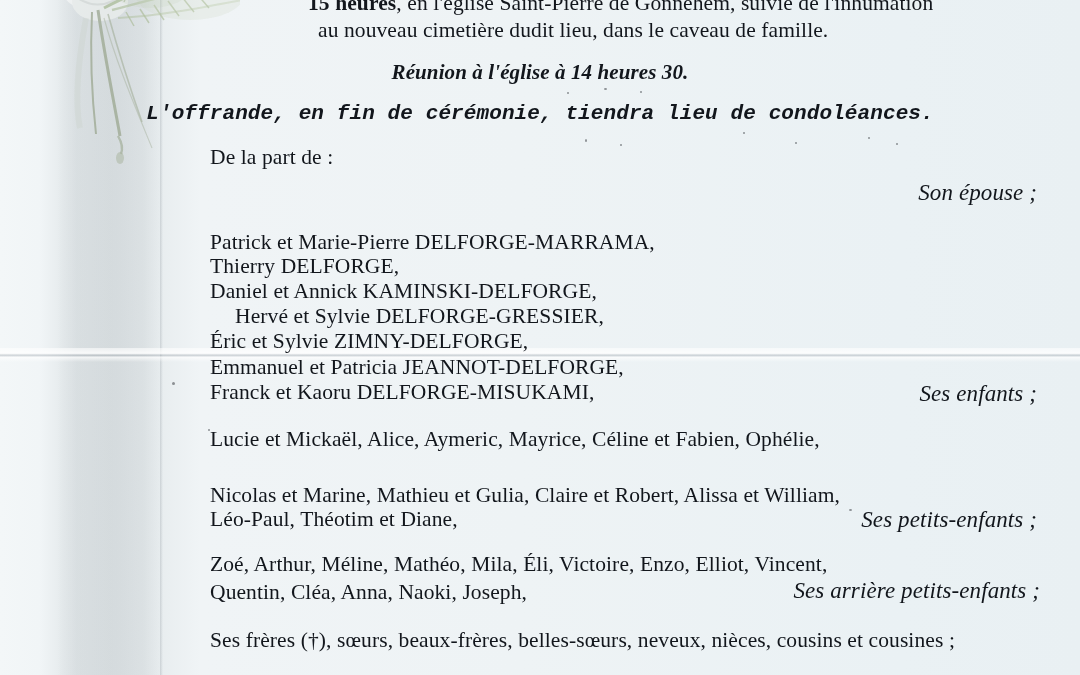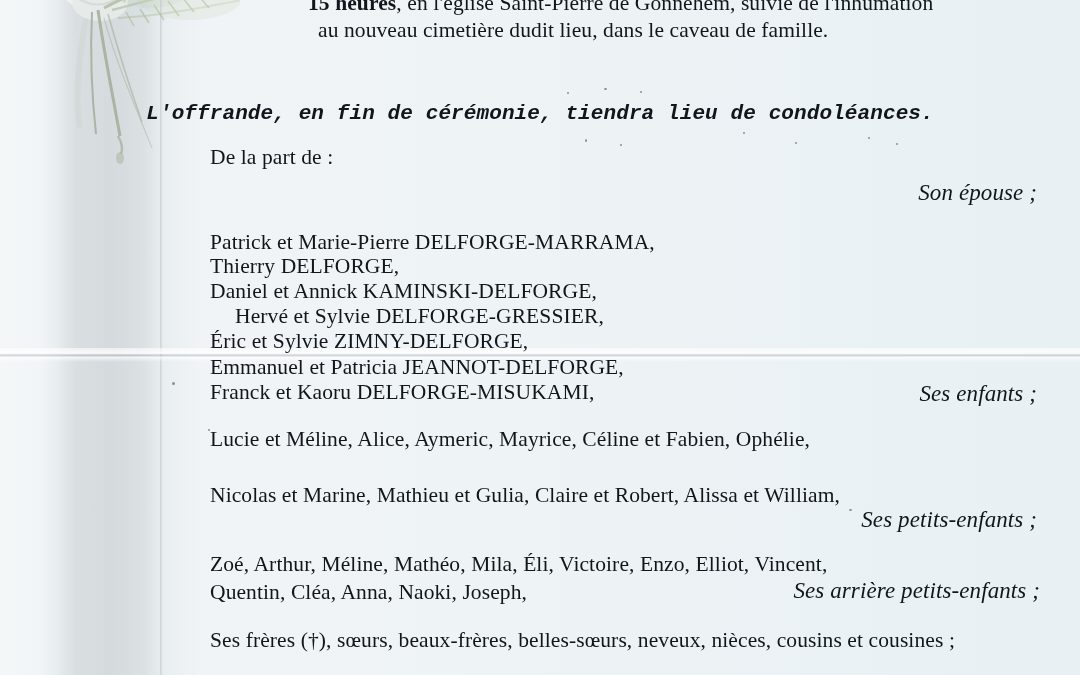--- a/index.html
+++ b/index.html
@@ -196,37 +196,39 @@
     <path d="M86 96 C 78 140, 74 178, 80 206" stroke="#c3ccc0" stroke-width="6" fill="none" opacity="0.35"></path>
   </svg>
 
   <div class="content">
 
     <div class="line body-line" style="left:308px; top:-7px;">
       <span class="bold-lead">15 heures</span><span>, en l'église Saint-Pierre de Gonnehem, suivie de l'inhumation</span>
     </div>
     <div class="line body-line" style="left:318px; top:20px;">au nouveau cimetière dudit lieu, dans le caveau de famille.</div>
 
+    <div class="line center-line" style="top:60px;">Réunion à l'église à 14 heures 30.</div>
     <div class="line center-line" style="top:102px;font-family:Liberation Mono, monospace;">L'offrande, en fin de cérémonie, tiendra lieu de condoléances.</div>
 
     <div class="line body-line left-col" style="top:147px;">De la part de :</div>
 
     <div class="line rel-note" style="left:700px; width:337px; top:180px;">Son épouse ;</div>
 
     <div class="line body-line left-col" style="top:232px;">Patrick et Marie-Pierre DELFORGE-MARRAMA,</div>
     <div class="line body-line left-col" style="top:256px;">Thierry DELFORGE,</div>
     <div class="line body-line left-col" style="top:281px;">Daniel et Annick KAMINSKI-DELFORGE,</div>
     <div class="line body-line left-col" style="top:306px;margin-left:25px;">Hervé et Sylvie DELFORGE-GRESSIER,</div>
     <div class="line body-line left-col" style="top:331px;">Éric et Sylvie ZIMNY-DELFORGE,</div>
     <div class="line body-line left-col" style="top:357px;">Emmanuel et Patricia JEANNOT-DELFORGE,</div>
     <div class="line body-line left-col" style="top:382px;">Franck et Kaoru DELFORGE-MISUKAMI,</div>
     <div class="line rel-note" style="left:700px; width:337px; top:381px;">Ses enfants ;</div>
 
-    <div class="line body-line left-col" style="top:429px;">Lucie et Méline, Alice, Aymeric, Mayrice, Céline et Fabien, Ophélie,</div>
+    <div class="line body-line left-col" style="top:429px;">Lucie et Mickaël, Alice, Aymeric, Mayrice, Céline et Fabien, Ophélie,</div>
     <div class="line body-line left-col" style="top:485px;">Nicolas et Marine, Mathieu et Gulia, Claire et Robert, Alissa et William,</div>
+    <div class="line body-line left-col" style="top:509px;">Léo-Paul, Théotim et Diane,</div>
     <div class="line rel-note" style="left:700px; width:337px; top:507px;">Ses petits-enfants ;</div>
 
     <div class="line body-line left-col" style="top:554px;">Zoé, Arthur, Méline, Mathéo, Mila, Éli, Victoire, Enzo, Elliot, Vincent,</div>
     <div class="line body-line left-col" style="top:582px;">Quentin, Cléa, Anna, Naoki, Joseph,</div>
     <div class="line rel-note" style="left:690px; width:350px; top:578px;">Ses arrière petits-enfants ;</div>
 
     <div class="line body-line left-col" style="top:630px;">Ses frères (†), sœurs,  beaux-frères, belles-sœurs, neveux, nièces, cousins et cousines ;</div>
 
   </div>
 </div>

